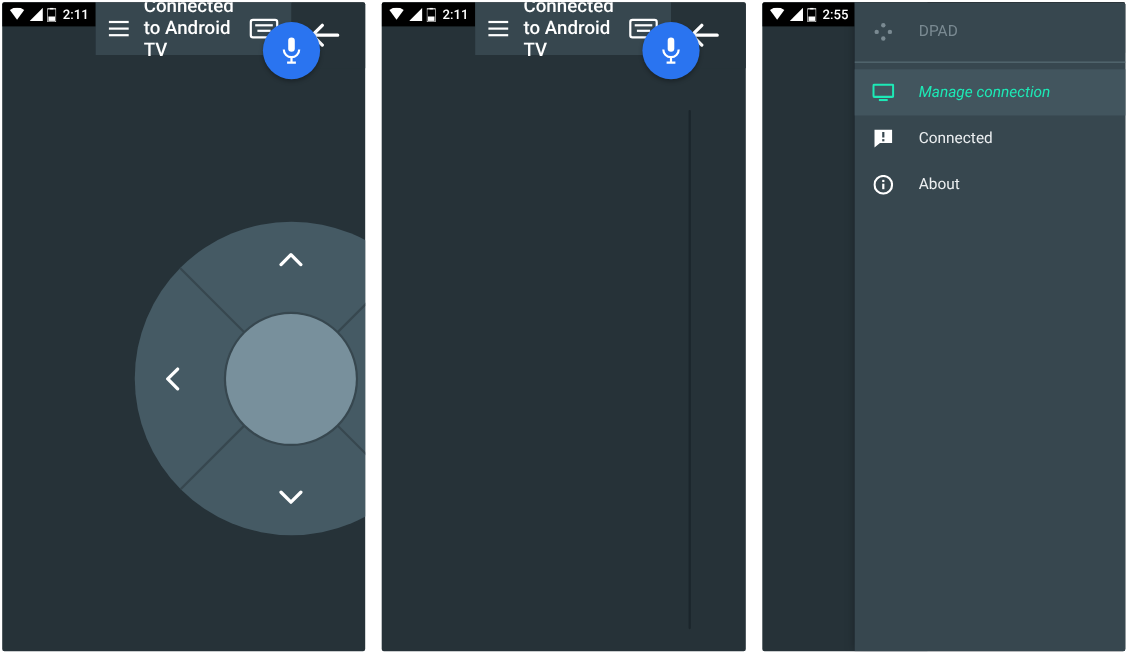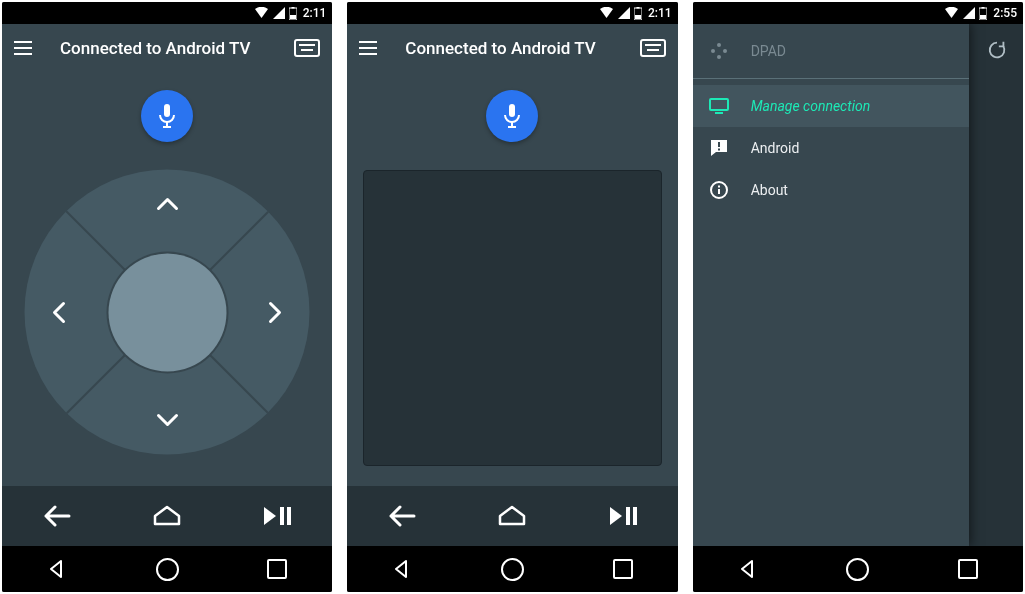--- a/index.html
+++ b/index.html
@@ -11,21 +11,20 @@
     gap: 15px;
     width: 1025px;
     height: 594px;
     box-sizing: border-box;
   }
   .phone {
     width: 331px;
     height: 590px;
     background: #263238;
     display: flex;
-    flex-direction: column;
     position: relative;
     overflow: hidden;
     border-radius: 2px;
   }
   
   .status-bar {
     height: 22px;
     background: #000000;
     display: flex;
     align-items: center;
@@ -37,21 +36,21 @@
   }
   .status-bar .time { margin-left: 2px; font-weight: 500; }
   
   .app-bar {
     height: 48px;
     background: #37474f;
     display: flex;
     align-items: center;
     padding: 0 12px;
     color: #fff;
-    gap: 28px;
+    gap: 14px;
   }
   .app-bar .title {
     font-size: 17px;
     font-weight: 500;
     flex: 1;
   }
   .hamburger {
     width: 18px; height: 14px; display:flex; flex-direction:column; justify-content:space-between;
   }
   .hamburger div { height:2px; background:#fff; }
@@ -401,21 +400,21 @@
         <span>Manage connection</span>
       </div>
       <div class="drawer-item">
         <span class="ico">
           <svg width="18" height="18" viewBox="0 0 18 18">
               <path d="M1 1 H17 V13 H6 L1 17 Z" fill="#fff"></path>
               <rect x="8" y="3" width="2" height="5" fill="#37474f"></rect>
               <rect x="8" y="9.5" width="2" height="2" fill="#37474f"></rect>
             </svg>
         </span>
-        <span>Android</span>
+        <span>Connected</span>
       </div>
       <div class="drawer-item">
         <span class="ico">
           <svg width="18" height="18" viewBox="0 0 18 18">
               <circle cx="9" cy="9" r="8" fill="none" stroke="#fff" stroke-width="2"></circle>
               <rect x="8" y="8" width="2" height="5" fill="#fff"></rect>
               <rect x="8" y="4.5" width="2" height="2" fill="#fff"></rect>
             </svg>
         </span>
         <span>About</span>

